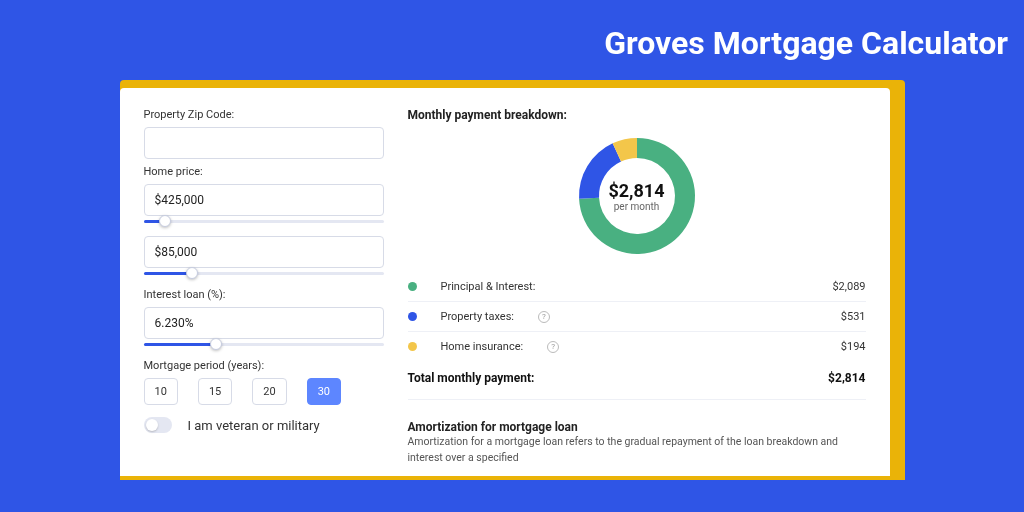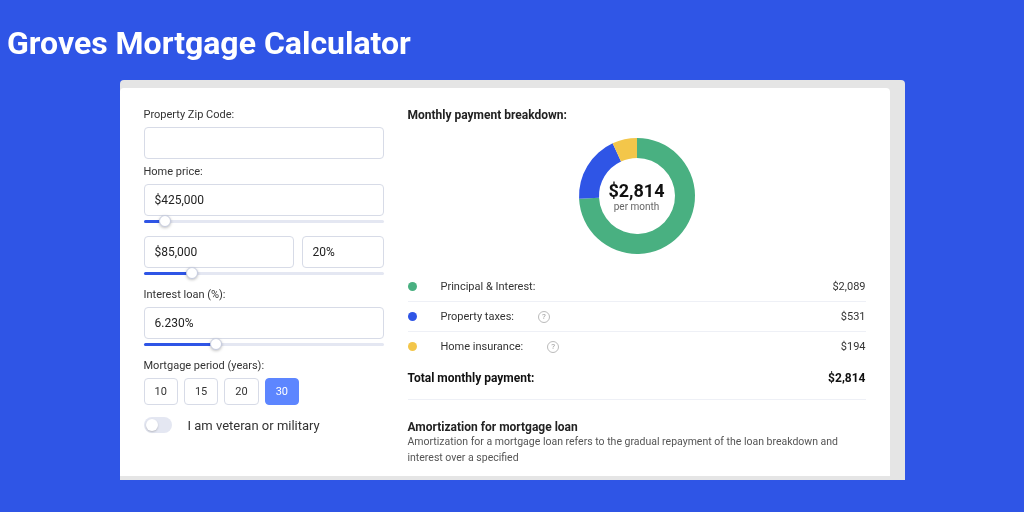--- a/index.html
+++ b/index.html
@@ -1,32 +1,32 @@
 <!DOCTYPE html>
 <html><head>
 <meta charset="utf-8">
 <style>
   * { box-sizing: border-box; margin: 0; padding: 0; font-family: -apple-system, BlinkMacSystemFont, "Segoe UI", Roboto, Arial, sans-serif; }
   body { width: 1024px; height: 512px; background: #2f55e6; overflow: hidden; }
-  .page-title { text-align: left; color: #fff; font-size: 32px; font-weight: 700; padding: 24px 7px 18px; border-radius: 29px; }
-  .shadow { background:#e5e5e5; width:785px; height:400px; margin:0 auto; border-radius:4px 4px 0 0; position:relative; }
+  .page-title { text-align: right; color: #fff; font-size: 32px; font-weight: 700; padding: 24px 16px 18px; border-radius: 29px; }
+  .shadow { background:#eab308; width:785px; height:400px; margin:0 auto; border-radius:4px 4px 0 0; position:relative; }
   .card { background: #fff; width: 770px; position:absolute; top:8px; left:0; border-radius: 4px 4px 0 0; padding: 20px 24px 10px; display:flex; gap:24px; }
   .left { width: 240px; }
   .right { flex:1; }
   .lbl { font-size: 11px; color:#333; margin-bottom:6px; display:block; }
   .inp { width:100%; border:1px solid #d7dbe7; border-radius:4px; padding:8px 10px; font-size:12px; color:#222; background:#fff; }
   .field { margin-bottom:6px; }
   .slider-wrap { position:relative; height:16px; margin-top:-2px; }
   .track { position:absolute; left:0; right:0; top:6px; height:3px; background:#e4e7f2; border-radius:2px; }
   .track-fill { position:absolute; left:0; top:6px; height:3px; background:#2f55e6; border-radius:2px; }
   .thumb { position:absolute; top:1px; width:12px; height:12px; border-radius:50%; background:#fff; border:1px solid #c7cde0; box-shadow:0 1px 3px rgba(0,0,0,.25); transform:translateX(-50%); }
   .row { display:flex; gap:8px; }
   .row .inp:first-child { flex: 0 0 150px; }
   .row .inp:last-child { flex:1; }
-  .segbtns { display:flex; gap:6px; margin-bottom:12px; }
+  .segbtns { display:flex; gap:20px; margin-bottom:12px; }
   .seg { border:1px solid #d7dbe7; border-radius:4px; padding:6px 10px; font-size:11px; color:#333; background:#fff; cursor:pointer; }
   .seg.active { background:#5d86ff; color:#fff; border-color:#5d86ff; }
   .toggle-row { display:flex; align-items:center; gap:16px; font-size:13px; color:#333; margin-top:4px; }
   .toggle { width:28px; height:16px; border-radius:10px; background:#e4e7f2; position:relative; }
   .toggle::after { content:""; position:absolute; width:12px; height:12px; background:#fff; border-radius:50%; top:2px; left:2px; box-shadow:0 1px 2px rgba(0,0,0,.2); }
   .section-title { font-size:12px; font-weight:700; color:#222; margin-bottom:14px; }
   .donut-wrap { display:flex; justify-content:center; margin-bottom:16px; }
   .donut { position:relative; width:120px; height:120px; }
   .donut-center { position:absolute; inset:0; display:flex; flex-direction:column; align-items:center; justify-content:center; }
   .donut-val { font-size:18px; font-weight:700; color:#111; }
@@ -64,21 +64,20 @@
       <div class="slider-wrap">
         <div class="track"></div>
         <div class="track-fill" style="width: 9%;"></div>
         <div class="thumb" style="left: 9%;"></div>
       </div>
     </div>
 
     <div class="field">
       <div class="row">
         <input class="inp" value="$85,000" style="">
-        <input class="inp" value="20%" style="">
       </div>
       <div class="slider-wrap">
         <div class="track"></div>
         <div class="track-fill" style="width: 20%;"></div>
         <div class="thumb" style="left: 20%;"></div>
       </div>
     </div>
 
     <div class="field">
       <label class="lbl">Interest loan (%):</label>

